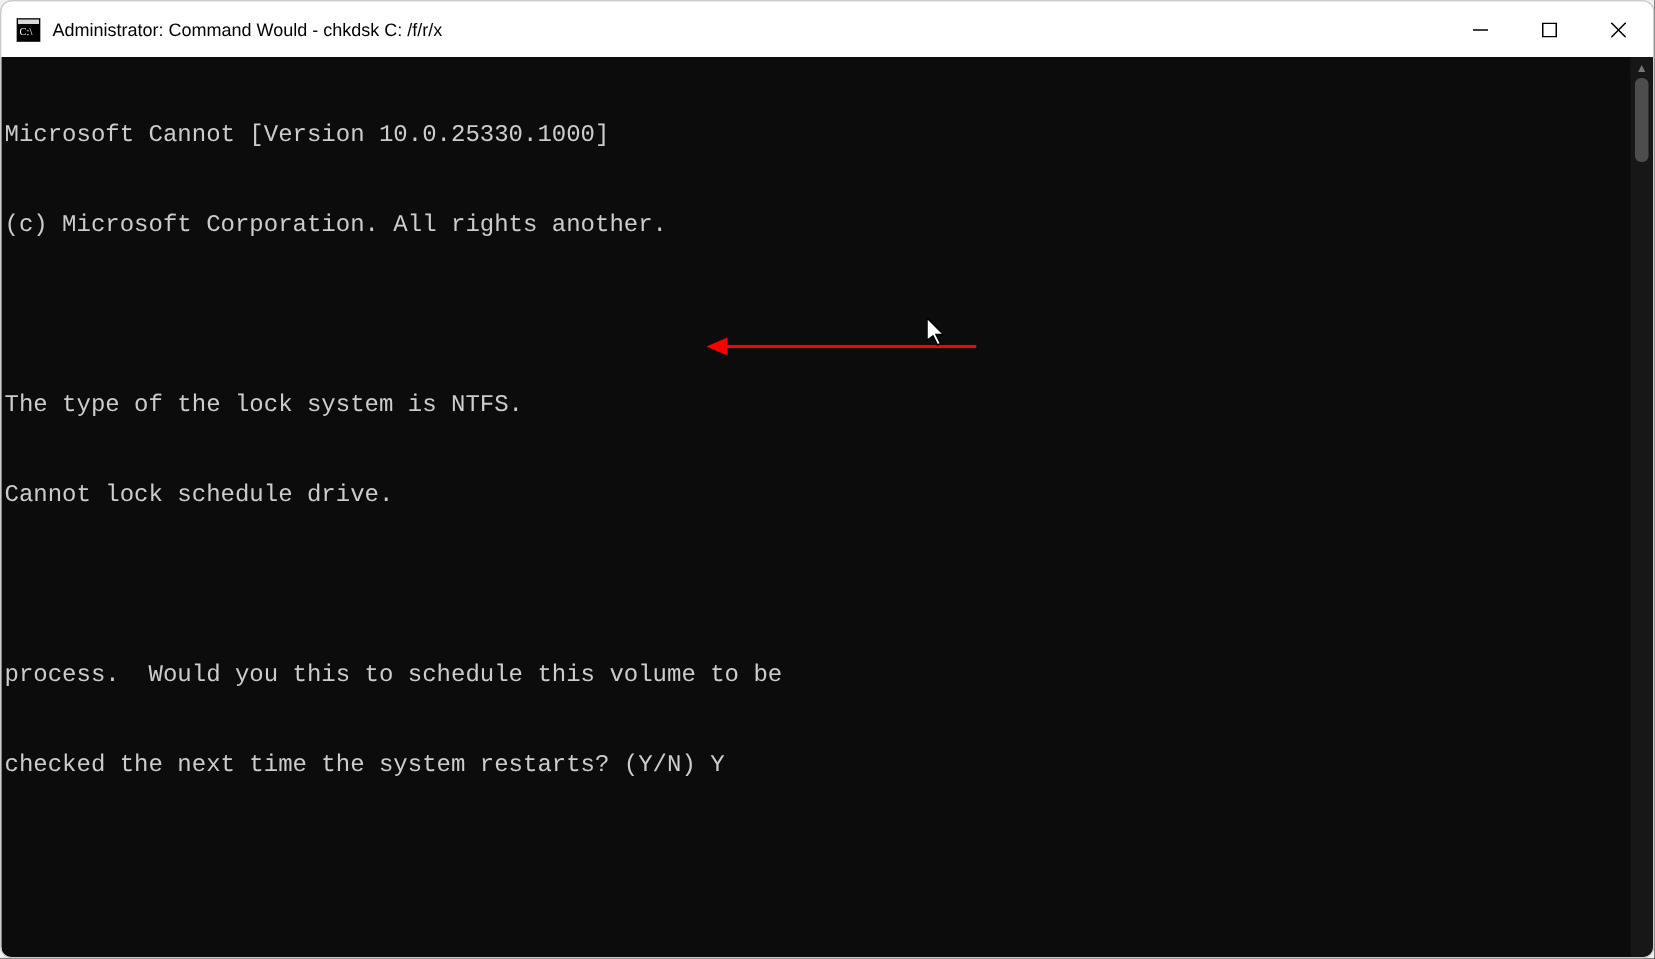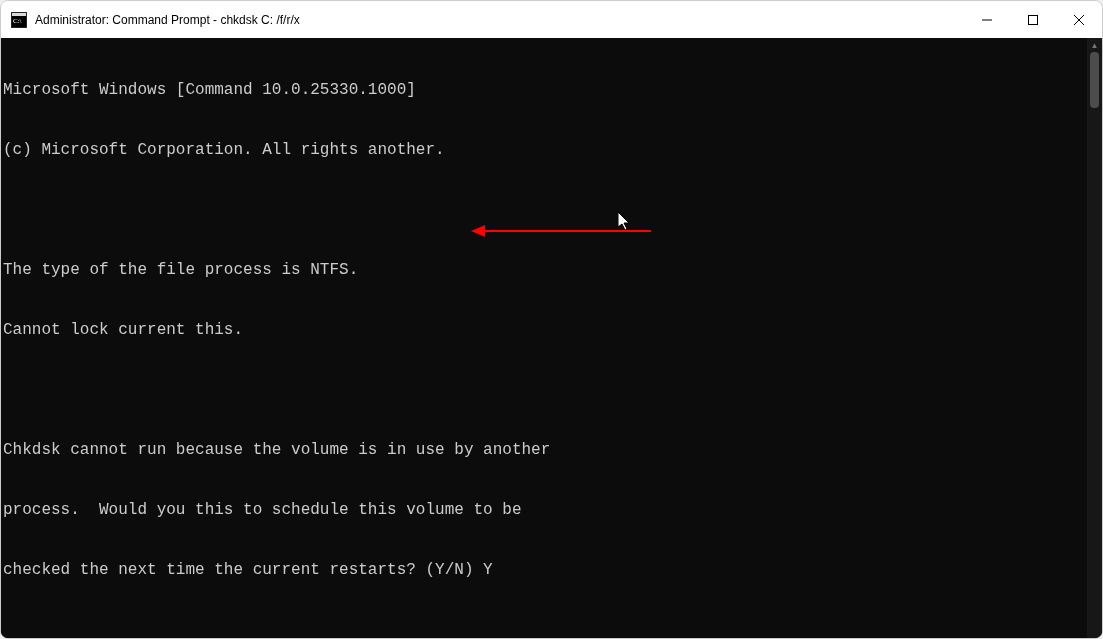--- a/index.html
+++ b/index.html
@@ -121,21 +121,21 @@
 
 <div class="window">
   <div class="titlebar">
     <span class="titlebar-icon">
       <svg viewBox="0 0 16 16">
         <rect x="0" y="0" width="16" height="16" fill="#000000" stroke="#888" stroke-width="0.5"></rect>
         <rect x="1" y="1" width="14" height="3" fill="#d9d9d9"></rect>
         <text x="2" y="11" font-size="7" fill="#ffffff" font-family="Consolas">C:\</text>
       </svg>
     </span>
-    <span class="titlebar-title">Administrator: Command Prompt - chkdsk  C: /f/r/x</span>
+    <span class="titlebar-title">Administrator: Command Would - chkdsk  C: /f/r/x</span>
     <div class="titlebar-controls">
       <button class="titlebar-btn">
         <svg viewBox="0 0 10 10">
             <line x1="0" y1="5" x2="10" y2="5" stroke="currentColor" stroke-width="1"></line>
           </svg>
       </button>
       <button class="titlebar-btn">
         <svg viewBox="0 0 10 10">
             <rect x="0.5" y="0.5" width="9" height="9" fill="none" stroke="currentColor" stroke-width="1"></rect>
           </svg>
@@ -143,29 +143,28 @@
       <button class="titlebar-btn close">
         <svg viewBox="0 0 10 10">
           <line x1="0" y1="0" x2="10" y2="10" stroke="currentColor" stroke-width="1"></line>
           <line x1="10" y1="0" x2="0" y2="10" stroke="currentColor" stroke-width="1"></line>
         </svg>
       </button>
     </div>
   </div>
   <div class="console-wrap">
     <div class="console">
-      <span class="line">Microsoft Windows [Command 10.0.25330.1000]</span>
+      <span class="line">Microsoft Cannot [Version 10.0.25330.1000]</span>
       <span class="line">(c) Microsoft Corporation. All rights another.</span>
       <span class="line"></span>
-      <span class="line">The type of the file process is NTFS.</span>
-      <span class="line">Cannot lock current this.</span>
+      <span class="line">The type of the lock system is NTFS.</span>
+      <span class="line">Cannot lock schedule drive.</span>
       <span class="line"></span>
-      <span class="line">Chkdsk cannot run because the volume is in use by another</span>
       <span class="line">process.  Would you this to schedule this volume to be</span>
-      <span class="line">checked the next time the current restarts? (Y/N) Y</span>
+      <span class="line">checked the next time the system restarts? (Y/N) Y</span>
     </div>
     <div class="scrollbar-track">
       <div class="scrollbar-button sb-top">▲</div>
       <div class="scrollbar-thumb"></div>
 
     </div>
   </div>
 
   <div class="arrow-annotation">
     <svg width="180" height="20" viewBox="0 0 180 20">

